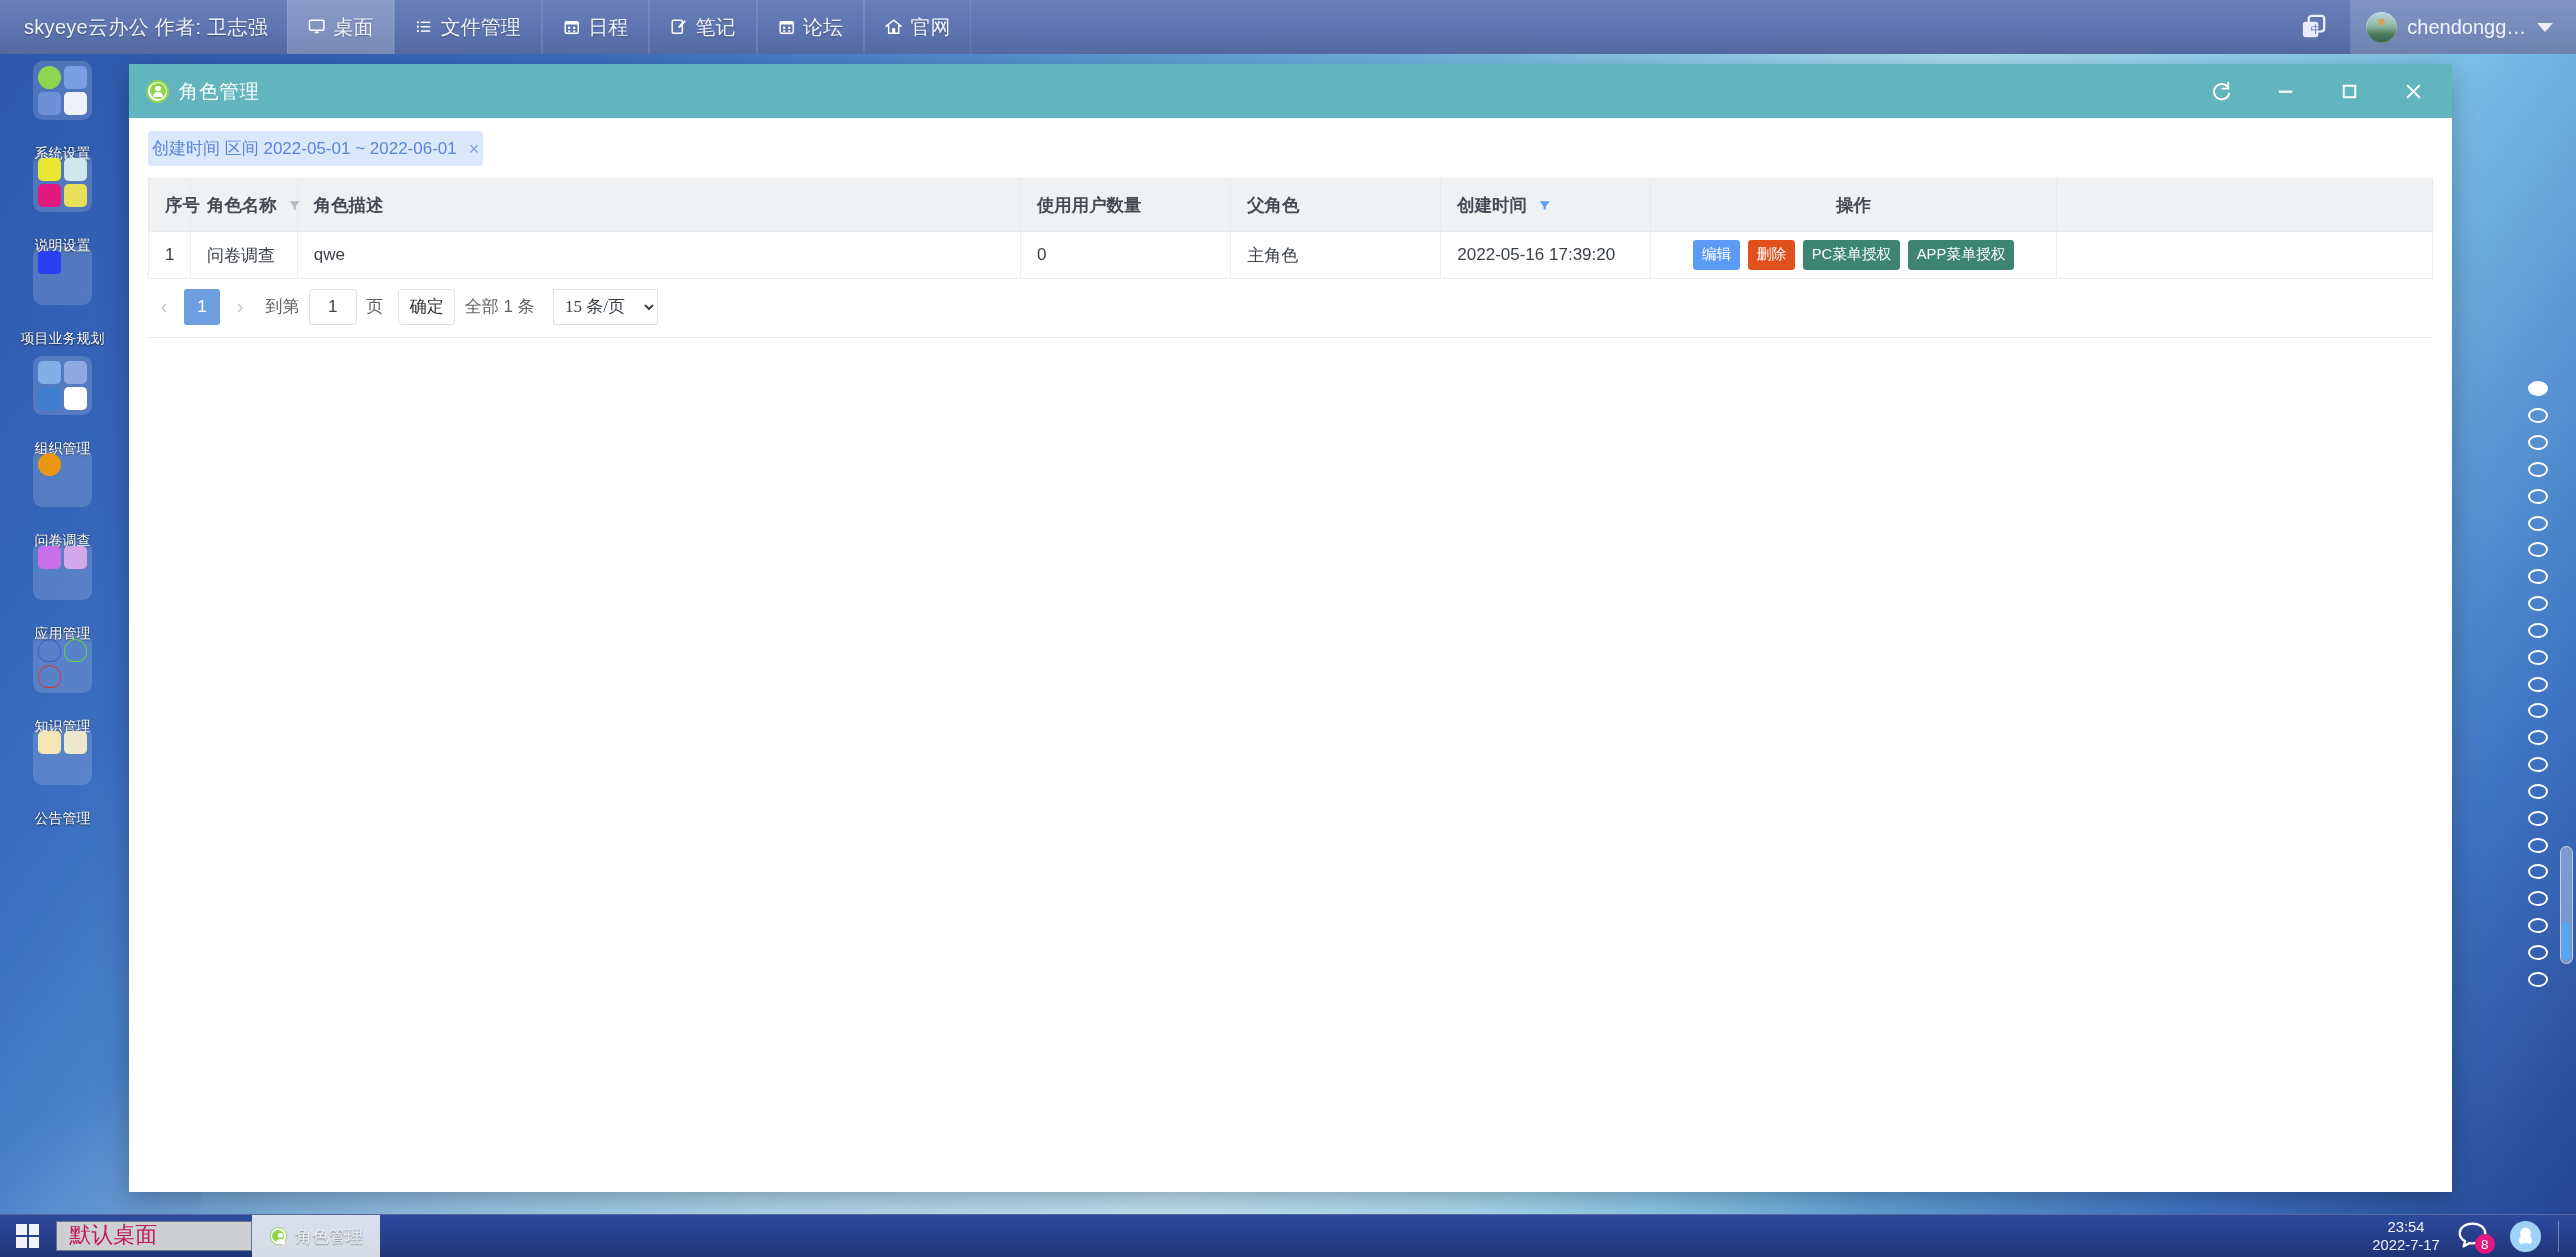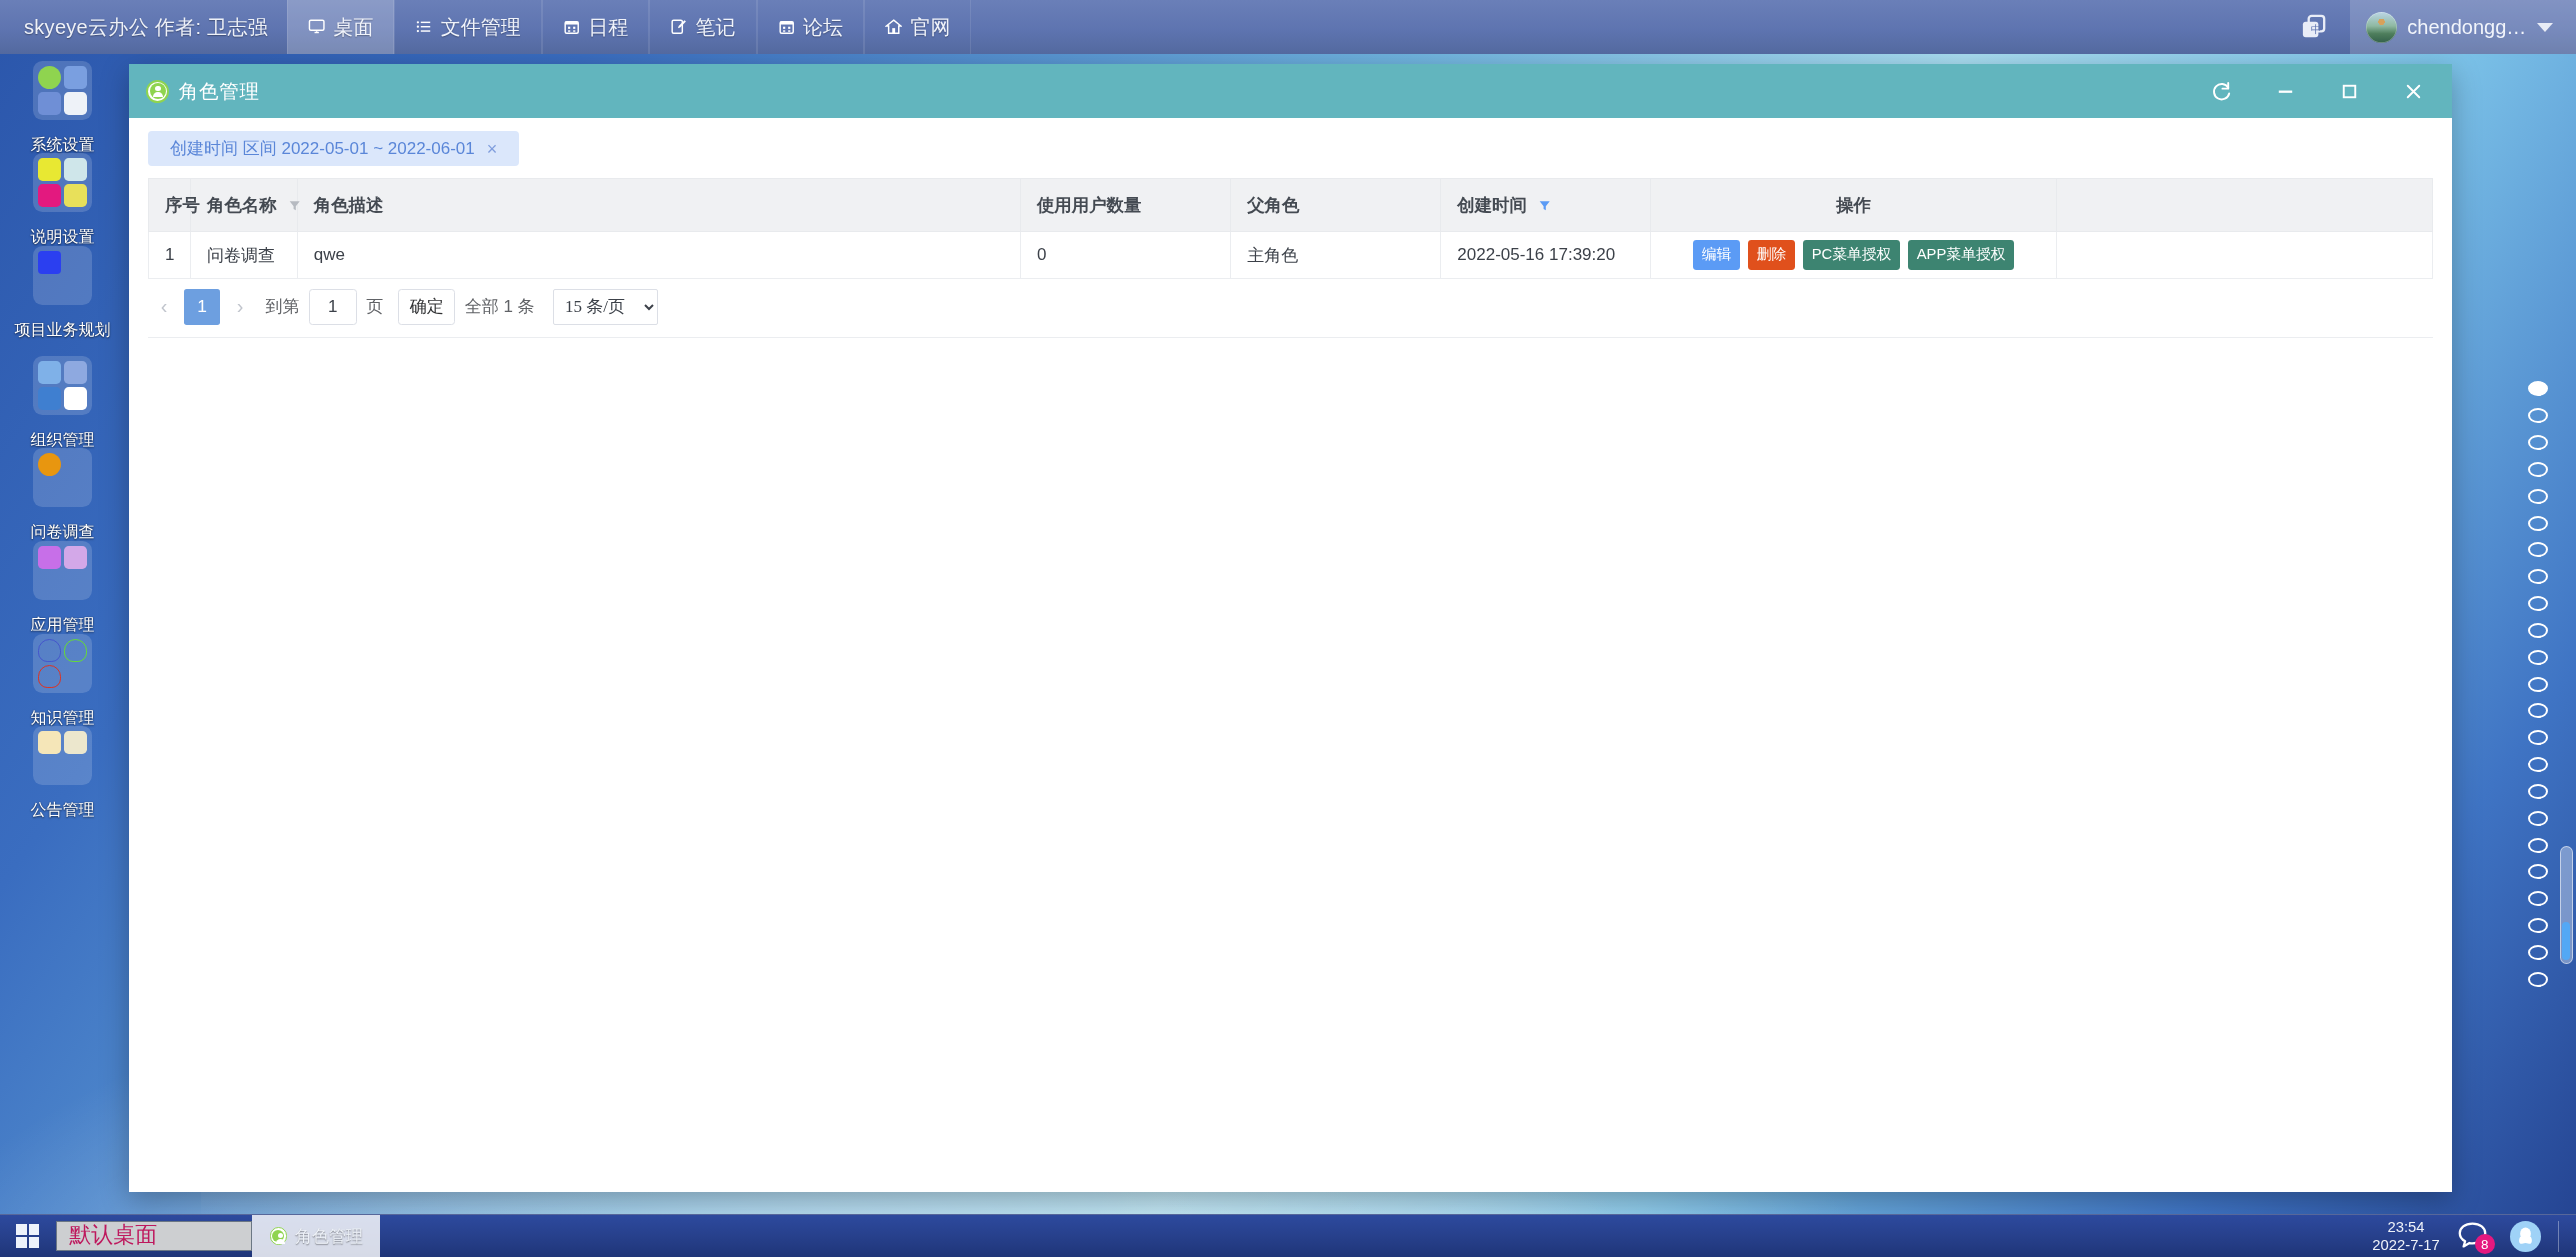--- a/index.html
+++ b/index.html
@@ -74,21 +74,21 @@
     display: flex; flex-direction: column; align-items: center;
   }
   .tile {
     width: 59px; height: 59px; border-radius: 9.4px;
     background: rgba(255,255,255,0.16);
     display: grid; grid-template-columns: 1fr 1fr; grid-template-rows: 1fr 1fr;
     gap: 2.7px; padding: 5.4px; align-content: center; justify-items: center;
   }
   .sq { width: 23px; height: 23px; border-radius: 4.7px; }
   .deskicon .label {
-    margin-top: 15px; color: #ffffff; font-size: 16px; line-height: 1.22;
+    margin-top: 25px; color: #ffffff; font-size: 14px; line-height: 1.22;
     text-align: center; width: 101px;
     text-shadow: 0 1.3px 2px rgba(0,0,0,.55), 0 0 1.3px rgba(0,0,0,.45);
   }
 
   
   #dot-rail {
     position: absolute; right: 0; top: 54px; width: 74px; height: 1161px; z-index: 10;
   }
   .dot {
     position: absolute; left: 25.5px; width: 20px; height: 14.8px;
@@ -158,21 +158,21 @@
   .tool-action {
     display: flex; align-items: center; gap: 6.7px; color: #3a3f47;
     font-size: 18px; margin-left: 31px; white-space: nowrap;
   }
 
   
   #filter-row { padding: 13.4px 0 8px 19px; flex: none; background:#fff; }
   #filter-tag {
     display: inline-flex; align-items: center; gap: 12px;
     background: #dbe7fb; color: #5a86d8; border-radius: 4px;
-    padding: 6px 22px; font-size: 17px;
+    padding: 6px 4px; font-size: 17px;
   }
   #filter-tag .x { font-size: 18px; line-height: 1; color: #7f9ddd; }
 
   
   #table-area { padding: 4px 19px 0 19px; flex: 1 1 auto; background: #fff; }
   table { width: 100%; border-collapse: collapse; table-layout: fixed; }
   thead th {
     background: #f0f1f3; color: #444a52; font-size: 17.4px; font-weight: bold;
     text-align: left; padding: 14px 16px; border: 0.7px solid #e8eaed;
     border-left: none; border-right: 0.7px solid #e8eaed; white-space: nowrap;

